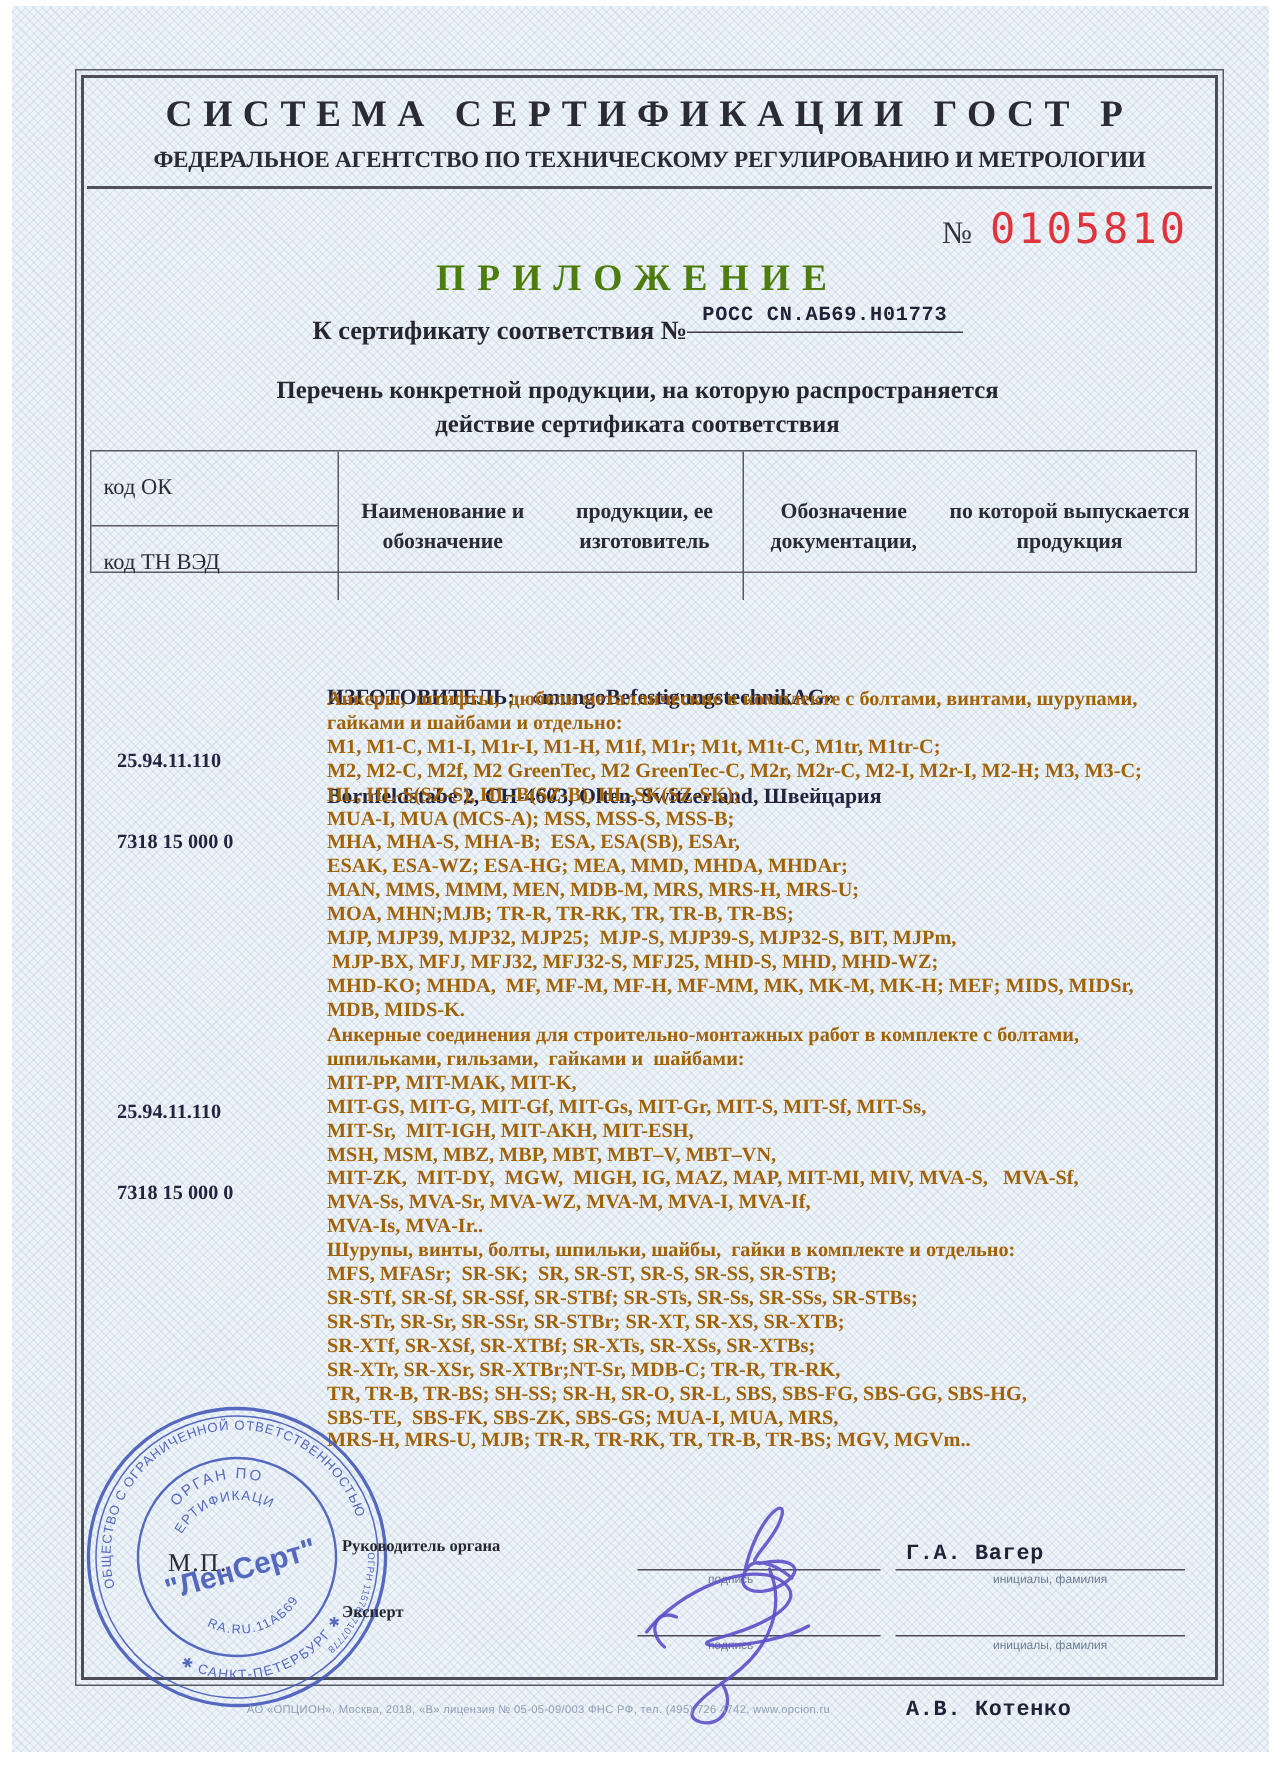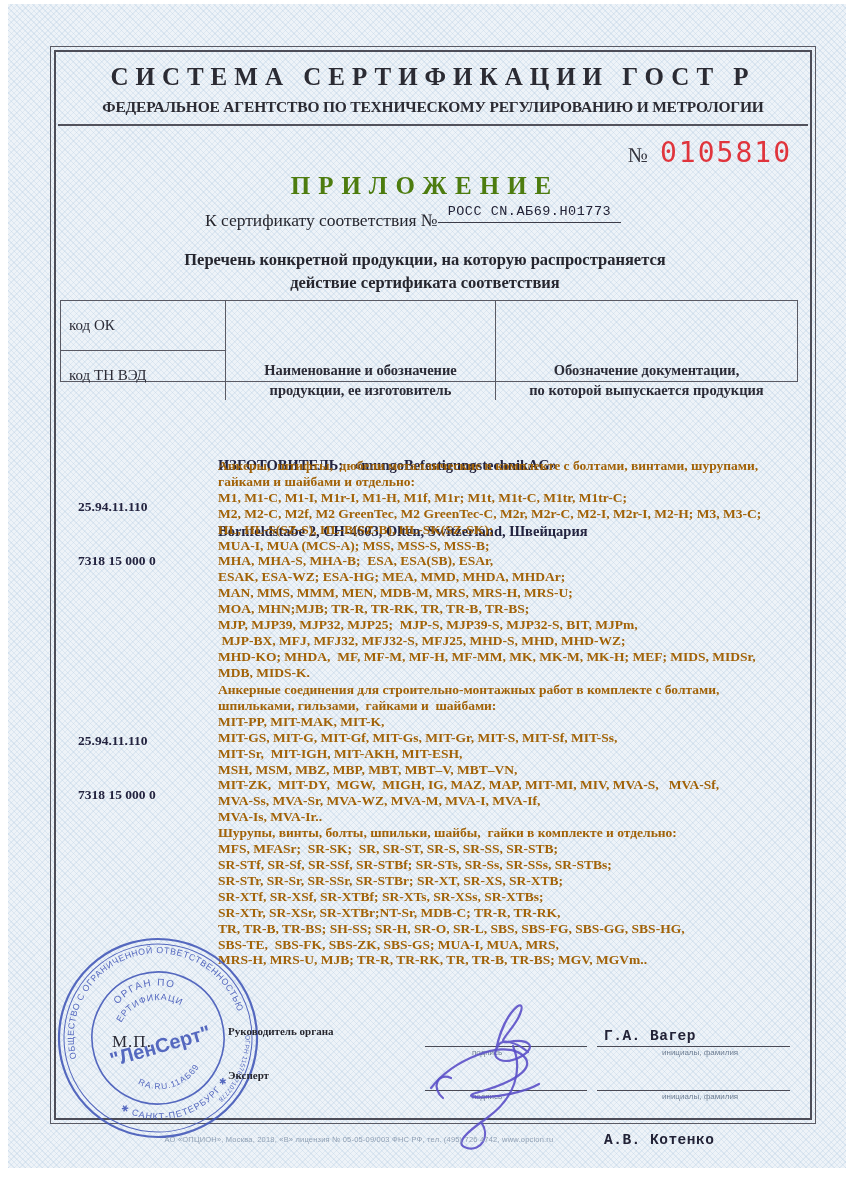--- a/index.html
+++ b/index.html
@@ -29,43 +29,43 @@
   .blank-number { position:absolute; top:136px; right:58px; display:flex; align-items:baseline; gap:12px; }
   .blank-number .no-sign { font-size:21px; color:#33333d; }
   .blank-number .no-value {
     font-family:"DejaVu Sans Mono", monospace; font-size:28px; letter-spacing:2px; color:#e0343c;
   }
   .doc-title {
     position:absolute; left:60px; width:730px; top:172px; text-align:center;
     font-size:25px; font-weight:bold; letter-spacing:8px; color:#4d7c0f;
   }
   .cert-line {
-    position:absolute; left:48px; width:730px; top:210px;
-    display:flex; justify-content:center; align-items:center;
+    position:absolute; left:60px; width:730px; top:210px;
+    display:flex; justify-content:center; align-items:flex-start;font-weight:bold;
   }
   .cert-label { font-size:17.5px; color:#26262e; }
   .cert-value {
     font-family:"Liberation Mono", monospace; font-size:13.5px; color:#222236;
     border-bottom:1.5px solid #3c3c48; padding:0 10px 3px; position:relative; top:-7px;
     letter-spacing:0.5px;
   }
   .subtitle { position:absolute; left:60px; width:730px; text-align:center;
     font-size:16.5px; font-weight:bold; color:#26262e; }
   .subtitle.l1 { top:250px; }
   .subtitle.l2 { top:273px; }
   .spec-table {
     position:absolute; left:60px; top:300px; width:738px; height:82px;
     border:1.5px solid #5a5a64; display:grid; grid-template-columns:165px 270px 1fr;
   }
   .spec-table .c1 { border-right:1.5px solid #5a5a64; display:flex; flex-direction:column; }
   .spec-table .c1 > div { flex:1; padding:16px 8px; font-size:15px; }
   .spec-table .c1 .top { border-bottom:1.5px solid #5a5a64; }
   .spec-table .c2 { border-right:1.5px solid #5a5a64; }
   .spec-table .c2, .spec-table .c3 {
-    display:flex; flex-direction:column; justify-content:flex-end; align-items:center;
+    display:flex; flex-direction:row; justify-content:flex-end; align-items:center;
     font-size:14.5px; font-weight:bold; text-align:center; line-height:20px;
   }
   .manufacturer { position:absolute; left:218px; top:410px; font-size:14.5px; font-weight:bold;
     line-height:22px; color:#23233f; white-space:pre; }
   .code-col { position:absolute; left:78px; font-size:13.5px; font-weight:bold; color:#23233f;
     line-height:18px; white-space:pre; }
   .code-col.b1 { top:462px; }
   .code-col.b2 { top:696px; }
   .block-text { position:absolute; left:218px; width:585px; color:#a16207; }
   .block-text.b1 { top:458px; }

